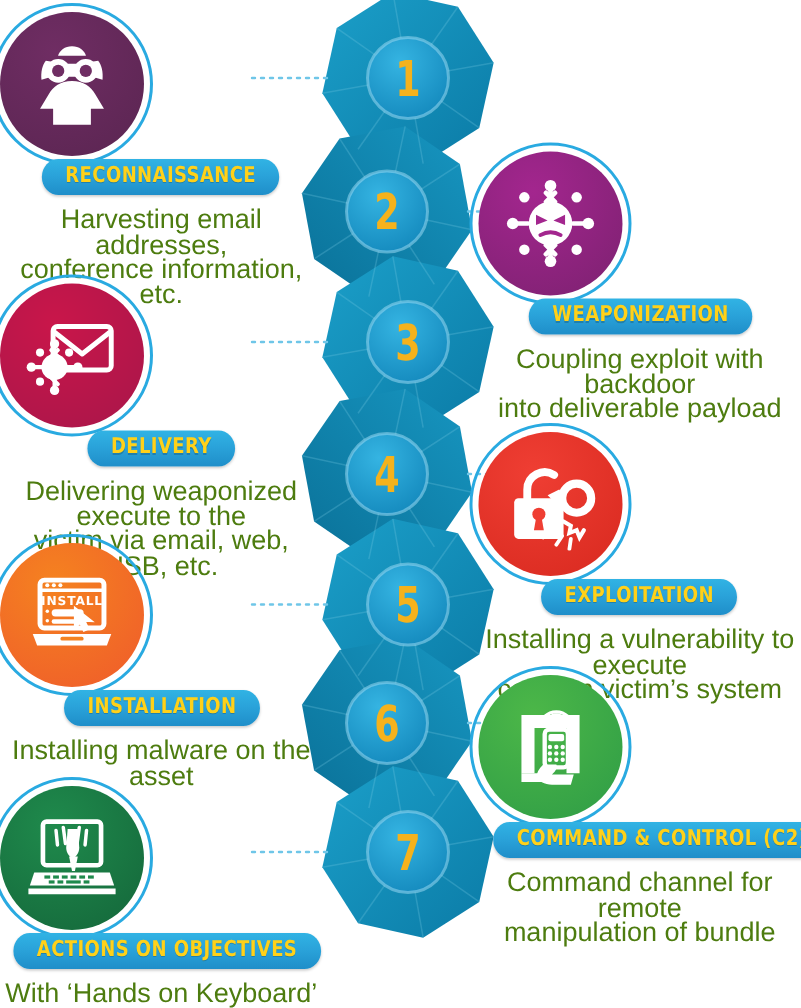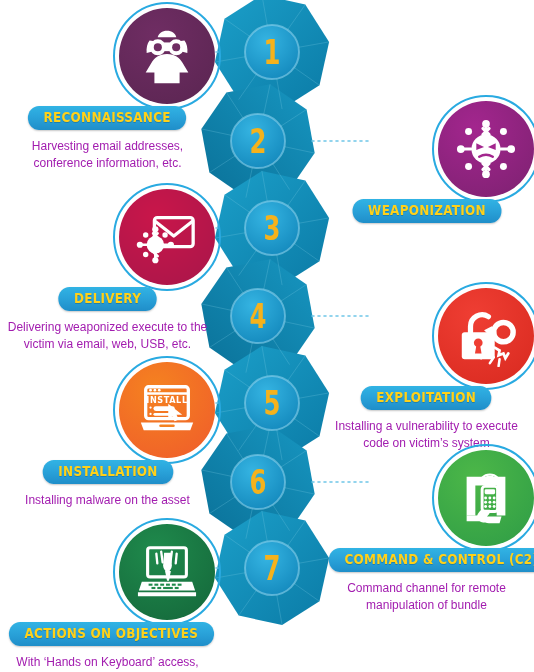--- a/index.html
+++ b/index.html
@@ -12,21 +12,21 @@
   }
 
   
   #chain { position:absolute; left:0; top:0; width:534px; height:672px; pointer-events:none; }
 
   
   .stage { position:absolute; width:215px; }
   .stage.left  { left:0px;   text-align:center; }
   .stage.right { left:319px; text-align:center; }
 
-  .badge-wrap { position:relative; height:104px; display:flex; align-items:center; justify-content:flex-end; }
+  .badge-wrap { position:relative; height:104px; display:flex; align-items:center; justify-content:flex-start; }
 
   .badge {
     position:relative;
     width:96px; height:96px;
     border-radius:50%;
     display:flex; align-items:center; justify-content:center;
   }
   .badge::before {
     content:"";
     position:absolute; left:-6px; top:-6px; right:-6px; bottom:-6px;
@@ -52,22 +52,22 @@
     letter-spacing:.3px;
     line-height:17px;
     white-space:nowrap;
     transform:scaleX(.92);
     text-shadow:0 1px 0 rgba(0,0,0,.18);
     z-index:4;
   }
 
   .desc {
     margin-top:8px;
-    color:#a21caf;
-    font-size:12px;
+    color:#4d7c0f;
+    font-size:18px;
     line-height:16.5px;
     white-space:pre-line;
   }
 </style>
 </head>
 <body>
 
 <svg id="chain" viewBox="0 0 534 672" xmlns="http://www.w3.org/2000/svg">
   <defs>
     <linearGradient id="hexA" x1="0" y1="0" x2="1" y2="1">
@@ -229,20 +229,22 @@
         <rect x="30.4" y="44" width="3.2" height="12" rx="1.4" transform="rotate(-45 32 50)"></rect>
                 <circle cx="14" cy="50" r="3.6"></circle>
         <rect x="30.4" y="44" width="3.2" height="12" rx="1.4" transform="rotate(45 32 50)"></rect>
                 <circle cx="50" cy="50" r="3.6"></circle>
       </g>
     </g>
           </svg>
        </div>
      </div>
      <div><span class="pill">WEAPONIZATION</span></div>
+     <div class="desc">Coupling exploit with backdoor
+into deliverable payload</div>
     </div>
     <div class="stage left" style="top: 185px;">
       <div class="badge-wrap">
        <div class="badge" style="background:radial-gradient(circle at 38% 28%, #c9164a, #a8164a);">
          <svg viewBox="0 0 64 64">
     <g class="ico">
       <path d="M22 12h34a3 3 0 013 3v24a3 3 0 01-3 3H22a3 3 0 01-3-3V15a3 3 0 013-3z" fill="none" stroke="#fff" stroke-width="3.4"></path>
       <path d="M20 16l19 15 19-15" fill="none" stroke="#fff" stroke-width="3.4" stroke-linecap="round" stroke-linejoin="round"></path>
       <circle cx="20" cy="40" r="9"></circle>
       <g>

